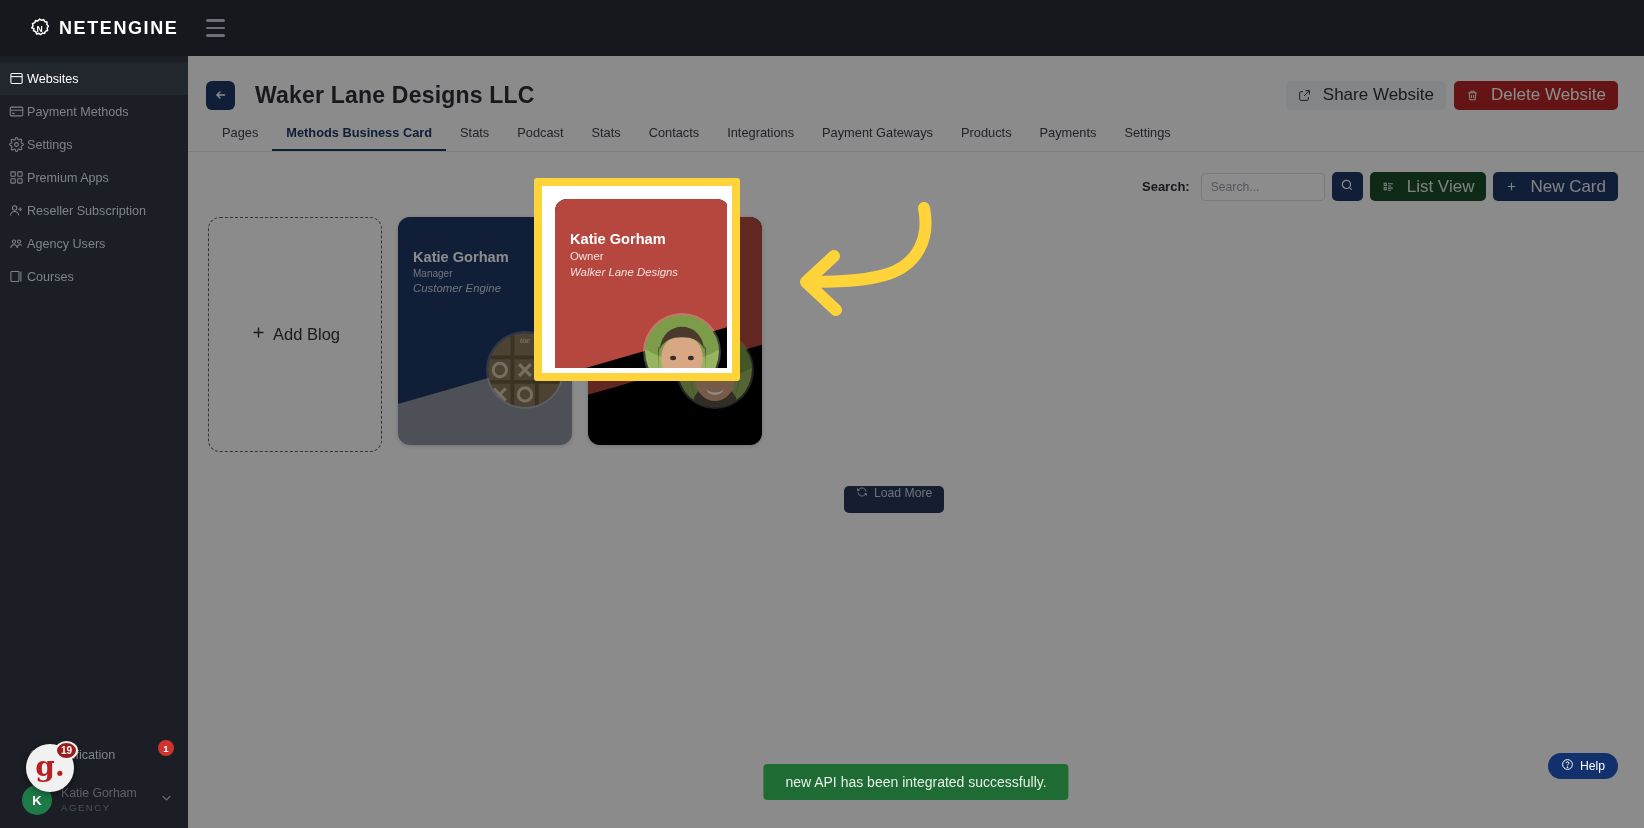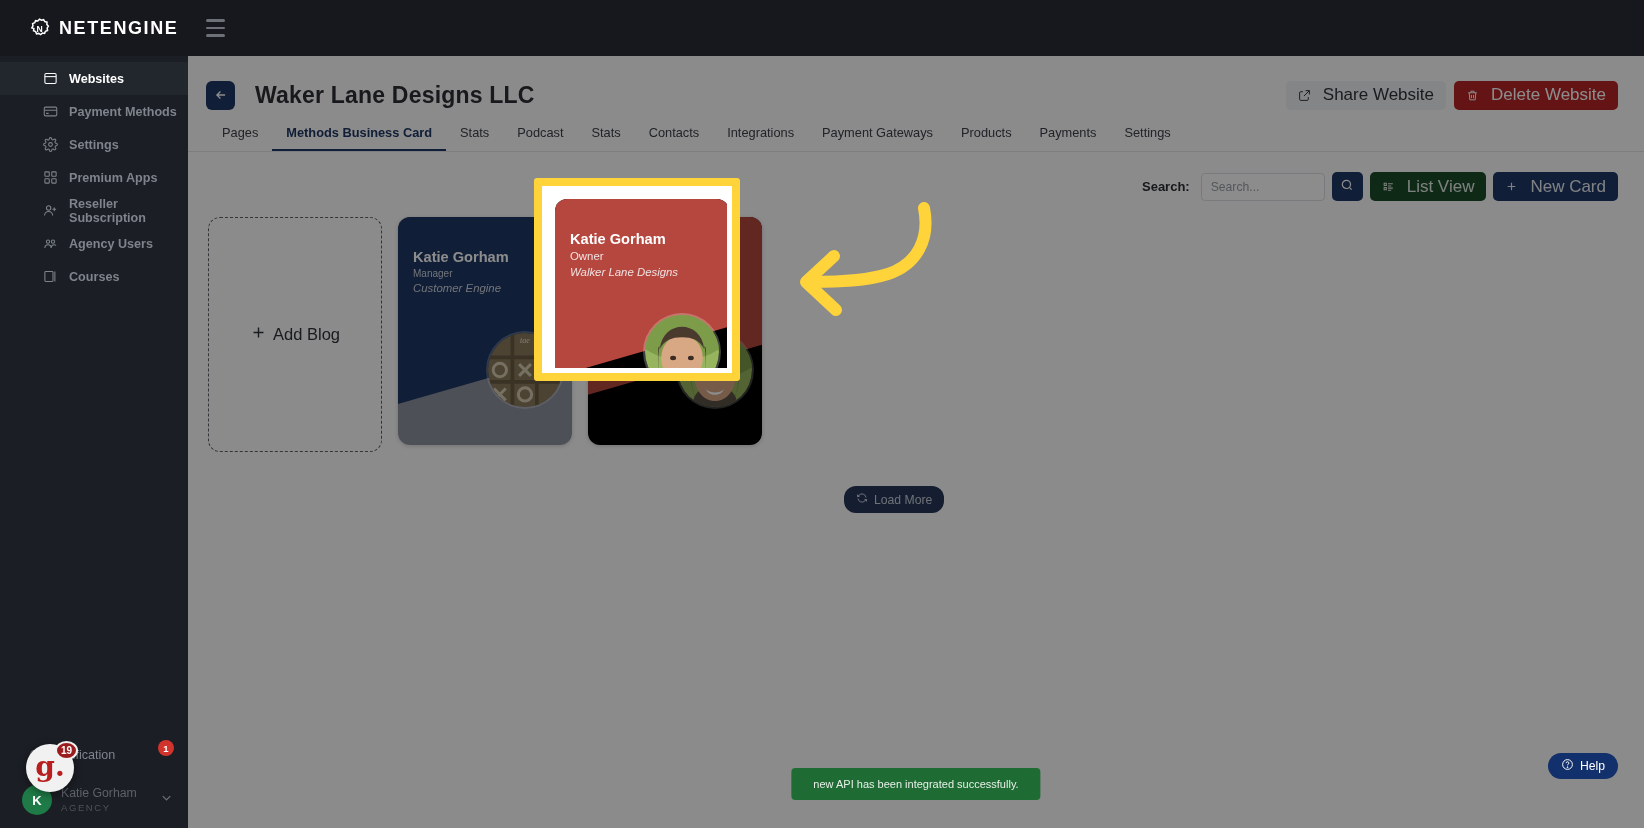--- a/index.html
+++ b/index.html
@@ -55,28 +55,27 @@
 
   
   .sidebar {
     position: absolute; left: 0; top: 56px;
     width: 188px; height: 772px;
     background: #1b1e24;
     z-index: 30;
   }
   .nav { padding-top: 6px; }
   .nav-item {
-    display: flex; align-items: center; gap: 11px;
+    display: flex; align-items: center; gap: 3px;
     height: 33px;
-    padding-left: 42px;
+    padding-left: 8px;
     color: #7e838c;
     font-size: 12.6px;
     cursor: pointer;
     position: relative;
-    font-weight: bold;
   }
   .nav-item.active { color: #ffffff; background: #22262d; }
   .nav-ico { width: 16px; height: 16px; flex: 0 0 16px; display:flex; align-items:center; justify-content:center; }
   .nav-ico svg { width: 15px; height: 15px; display:block; }
 
   .sidebar-bottom {
     position: absolute; left: 0; bottom: 0; width: 188px;
   }
   .notif-row {
     display: flex; align-items: center; gap: 11px;
@@ -282,33 +281,33 @@
 
   
   .arrow-anno {
     position: absolute; left: 778px; top: 196px;
     width: 160px; height: 120px; z-index: 22; pointer-events: none;
   }
 
   
   .loadmore-wrap { display: flex; justify-content: flex-start; padding-left: 636px; margin-top: 34px; }
   .loadmore {
-    display: inline-flex; align-items: center; gap: 6px;
-    height: 27px; padding: 0 12px; border-radius: 12px;
+    display: inline-flex; gap: 6px;
+    height: 27px; padding: 0 12px; border-radius: 5px;
     background: #253758; color: #c9ced9; font-size: 12.2px; cursor: pointer;
     border: none;
   }
 
   
   .toast {
     position: absolute; left: 50%; transform: translateX(-50%);
     bottom: 28px;
     background: #1e6b33; color: #e6f0e8;
     padding: 10px 22px; border-radius: 4px;
-    font-size: 11px; white-space: nowrap;
+    font-size: 14px; white-space: nowrap;
     z-index: 25;
   }
 
   
   .help-btn {
     position: absolute; right: 26px; bottom: 49px;
     display: inline-flex; align-items: center; gap: 6px;
     height: 26px; padding: 0 13px; border-radius: 13px;
     background: #12306b; color: #ffffff; font-size: 12.2px;
     cursor: pointer; z-index: 26; border: none;

